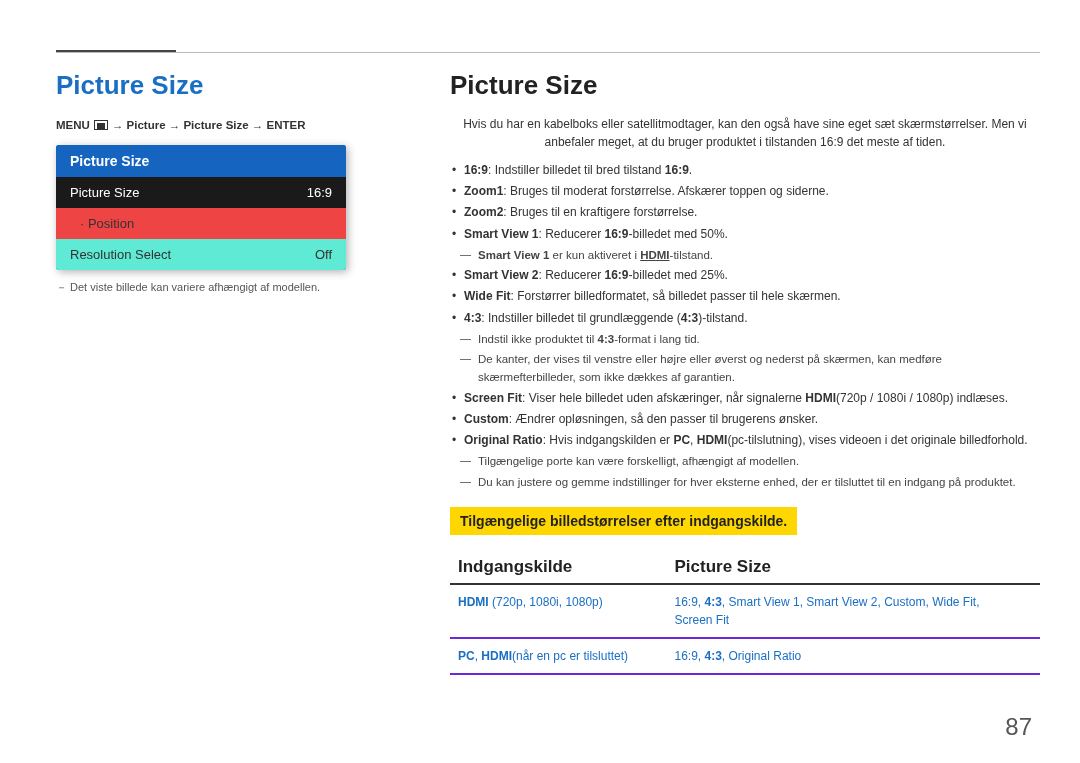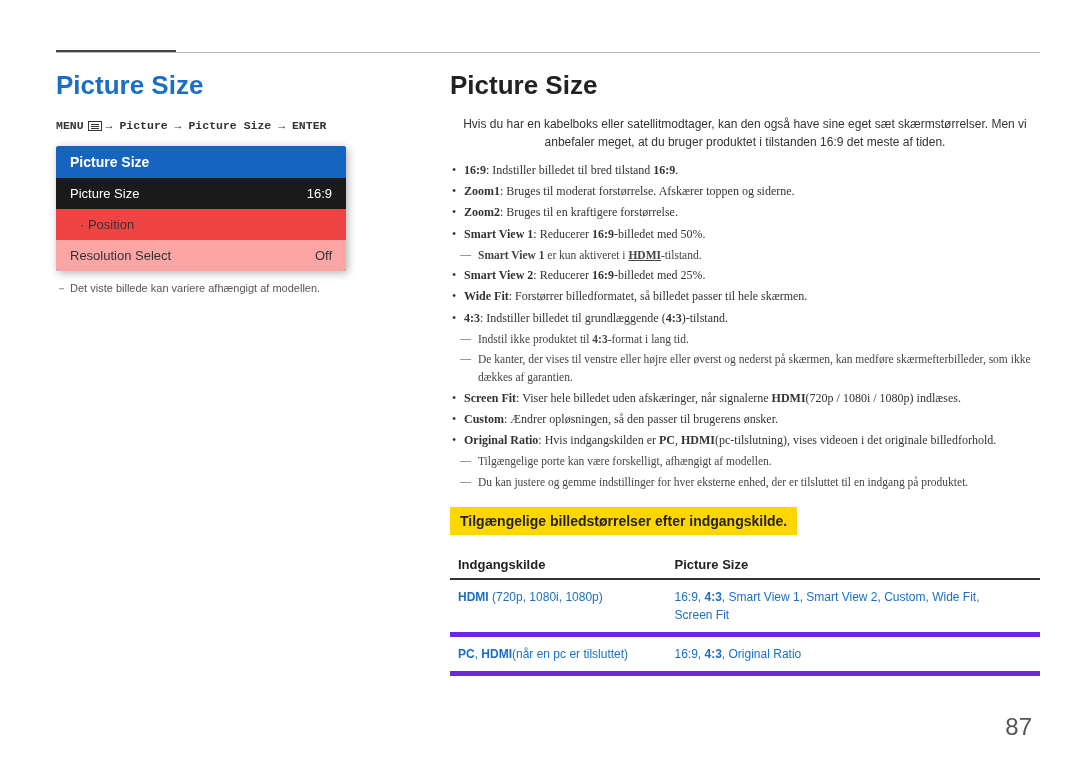--- a/index.html
+++ b/index.html
@@ -30,21 +30,20 @@
     }
 
     .menu-path {
       font-size: 11.5px;
       color: #333;
       font-weight: bold;
       margin-bottom: 14px;
       display: flex;
       align-items: center;
       gap: 2px;
-      font-family: Liberation Mono, monospace;
     }
     .menu-path .menu-icon {
       display: inline-block;
       width: 14px;
       height: 10px;
       border: 1.5px solid #333;
       margin: 0 2px;
       position: relative;
     }
     .menu-path .menu-icon::before {
@@ -66,21 +65,21 @@
       box-shadow: 2px 2px 8px rgba(0,0,0,0.3);
     }
     .menu-box-header {
       background: #1565c0;
       color: #fff;
       font-size: 14px;
       font-weight: bold;
       padding: 8px 14px;
     }
     .menu-item {
-      background: #fca5a5;
+      background: #5eead4;
       padding: 8px 14px;
       display: flex;
       justify-content: space-between;
       align-items: center;
       font-size: 13px;
     }
     .menu-item.selected {
       background: #1a1a1a;
       color: #fff;
     }
@@ -128,21 +127,20 @@
       color: #333;
       line-height: 1.5;
       margin-bottom: 10px;
       text-align: center;
     }
 
     .bullet-list {
       list-style: none;
       padding: 0;
       margin-bottom: 0;
-      font-family: Liberation Serif, serif;
     }
     .bullet-list li {
       font-size: 12px;
       color: #333;
       line-height: 1.6;
       padding-left: 14px;
       position: relative;
       margin-bottom: 2px;
     }
     .bullet-list li::before {
@@ -179,30 +177,30 @@
     }
 
     
     .data-table {
       width: 100%;
       border-collapse: collapse;
       margin-top: 6px;
     }
     .data-table th {
       text-align: left;
-      font-size: 13px;
+      font-size: 17px;
       font-weight: bold;
       color: #222;
       padding: 6px 8px;
       border-bottom: 2px solid #333;
     }
     .data-table td {
       font-size: 12px;
       padding: 8px 8px;
-      border-bottom: 5px solid #6d28d9;
+      border-bottom: 2px solid #6d28d9;
       vertical-align: top;
       line-height: 1.5;
     }
     .data-table td.blue-text {
       color: #1a6fc4;
     }
     .data-table td .bold-text {
       font-weight: bold;
     }
 

